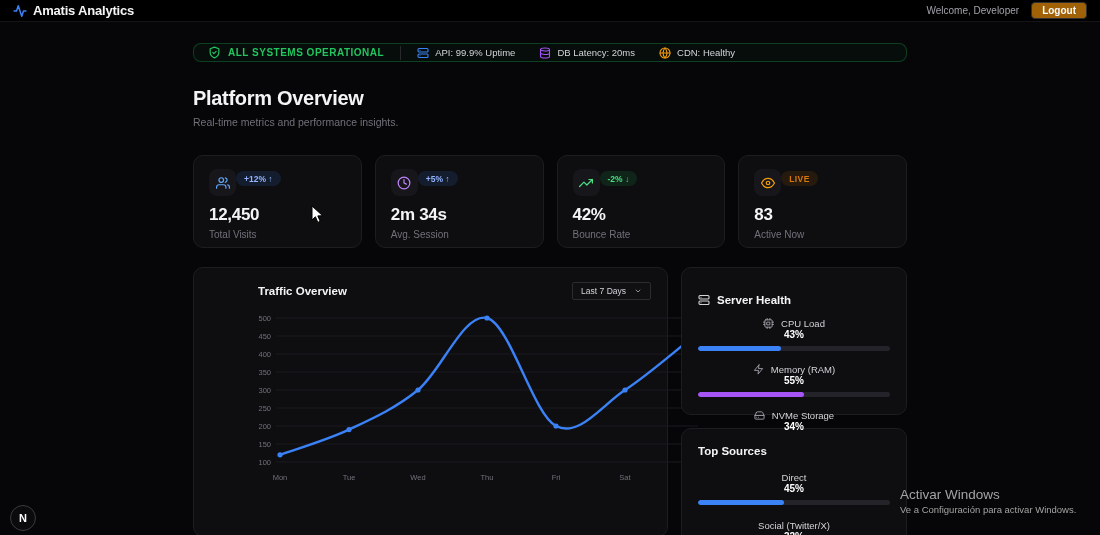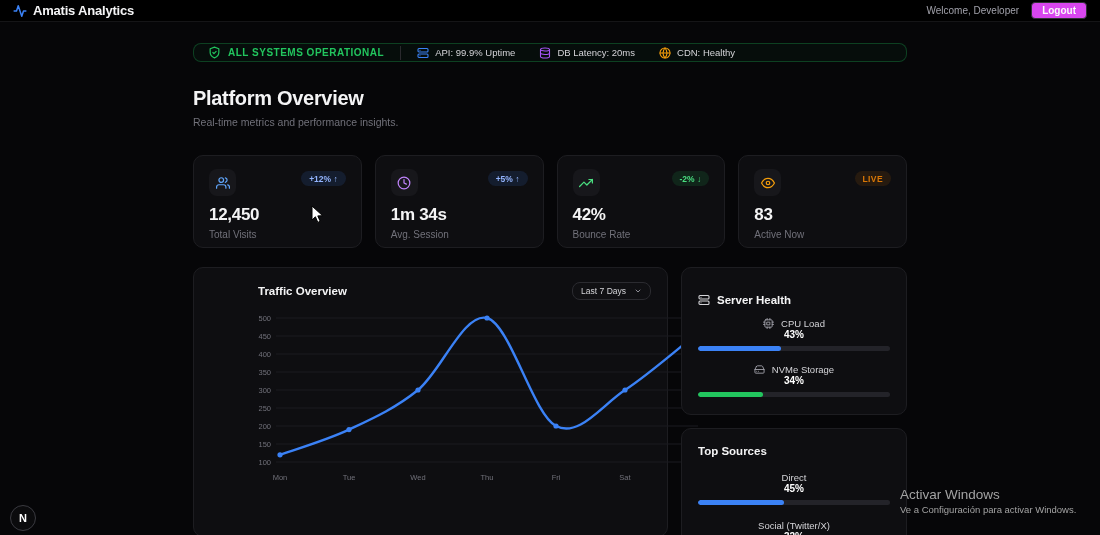--- a/index.html
+++ b/index.html
@@ -15,21 +15,21 @@
     height:22px; background:#000; border-bottom:1px solid #151517;
     display:flex; align-items:center; justify-content:space-between;
     padding:0 13px;
   }
   .brand { display:flex; align-items:center; gap:6px; }
   .brand-name { font-size:13px; font-weight:bold; letter-spacing:-0.2px; }
   .topbar-right { display:flex; align-items:center; gap:12px; }
   .welcome { font-size:10px; color:#a1a1aa; }
   .logout-btn {
     font-size:10px; font-weight:bold; color:#fafafa;
-    background:#d946ef; border:1px solid #303034; border-radius:4px;
+    background:#a16207; border:1px solid #303034; border-radius:4px;
     padding:2px 10px; cursor:pointer; font-family:inherit;
   }
   
   .container { width:714px; margin:0 auto; }
   
   .status-bar {
     margin-top:21px; height:19px;
     border:1px solid rgba(34,197,94,0.28); border-radius:8px;
     background:rgba(34,197,94,0.045);
     display:flex; align-items:center; padding:0 14px; gap:10px;
@@ -41,21 +41,21 @@
     font-size:9.5px; color:#d4d4d8; margin-right:14px; }
   
   .page-title { margin-top:25px; font-size:20px; font-weight:bold; letter-spacing:-0.3px; }
   .page-subtitle { margin-top:6px; font-size:10.5px; color:#71717a; }
   
   .stats-row { margin-top:27px; display:grid; grid-template-columns:repeat(4,1fr); gap:13px; }
   .stat-card {
     background:#0e0e11; border:1px solid #1d1d21; border-radius:10px;
     height:93px; padding:13px 15px;
   }
-  .stat-top { display:flex; align-items:flex-start; justify-content:space-between; }
+  .stat-top { display:flex; align-items:flex-start; justify-content:flex-start; }
   .stat-icon {
     width:27px; height:27px; border-radius:8px; background:#17171b;
     display:flex; align-items:center; justify-content:center;
   }
   .stat-badge {
     font-size:8.5px; font-weight:bold; padding:2.5px 8px; border-radius:9px; margin-top:2px;
   }
   .badge-blue  { color:#93b4fd; background:rgba(59,130,246,0.13); }
   .badge-green { color:#4ade80; background:rgba(34,197,94,0.13); }
   .badge-orange{ color:#d97706; background:rgba(217,119,6,0.12); letter-spacing:0.4px; }
@@ -63,21 +63,21 @@
   .stat-label { margin-top:4px; font-size:10px; color:#71717a; }
   
   .main-grid { margin-top:19px; display:grid; grid-template-columns:475px 226px; gap:13px; }
   .card { background:#0e0e11; border:1px solid #1d1d21; border-radius:10px; }
   .card-head { display:flex; align-items:center; justify-content:space-between; padding:14px 16px 6px 16px; }
   .card-title { font-size:11.5px; font-weight:bold; display:flex; align-items:center; gap:7px; }
   .traffic-card { height:270px;padding-left:48px; }
   .range-select {
     display:flex; align-items:center; gap:8px;
     font-size:8.5px; color:#d4d4d8; background:#101013;
-    border:1px solid #2b2b30; border-radius:8px; padding:3px 8px; cursor:pointer;
+    border:1px solid #2b2b30; border-radius:2px; padding:3px 8px; cursor:pointer;
   }
   .chart-wrap { padding:2px 8px 0 6px; }
   
   .health-card { height:148px; padding:26px 16px; }
   .metric-row { margin-top:13px; }
   .metric-row:first-of-type { margin-top:12px; }
   .metric-line { display:flex; align-items:center; justify-content:space-between;flex-direction:column; }
   .metric-left { display:flex; align-items:center; gap:7px; font-size:9.5px; color:#d4d4d8; }
   .metric-val { font-size:10px; font-weight:bold; color:#fff; }
   .metric-track { margin-top:6px; height:5px; border-radius:3px; background:#232329; overflow:hidden; }
@@ -189,21 +189,21 @@
     <div class="stat-card">
       <div class="stat-top">
         <div class="stat-icon">
           <svg class="ic" width="14" height="14" viewBox="0 0 24 24" fill="none" stroke="#c084fc" stroke-width="2.1" stroke-linecap="round" stroke-linejoin="round">
               <circle cx="12" cy="12" r="10"></circle>
               <polyline points="12 6 12 12 16 14"></polyline>
             </svg>
         </div>
         <span class="stat-badge badge-blue">+5% ↑</span>
       </div>
-      <div class="stat-value">1m 34s</div>
+      <div class="stat-value">2m 34s</div>
       <div class="stat-label">Avg. Session</div>
     </div>
 
     <div class="stat-card">
       <div class="stat-top">
         <div class="stat-icon">
           <svg class="ic" width="14" height="14" viewBox="0 0 24 24" fill="none" stroke="#4ade80" stroke-width="2.1" stroke-linecap="round" stroke-linejoin="round">
               <polyline points="23 6 13.5 15.5 8.5 10.5 1 18"></polyline>
               <polyline points="17 6 23 6 23 12"></polyline>
             </svg>
@@ -326,20 +326,36 @@
               </span>
               <span>CPU Load</span>
             </span>
             <span class="metric-val">43%</span>
           </div>
           <div class="metric-track">
             <div class="metric-fill" style="width: 43%; background: rgb(59, 130, 246);"></div>
           </div>
         </div>
 
+        <div class="metric-row">
+          <div class="metric-line">
+            <span class="metric-left">
+              <span>
+                <svg class="ic" width="11" height="11" viewBox="0 0 24 24" fill="none" stroke="#a1a1aa" stroke-width="2" stroke-linecap="round" stroke-linejoin="round">
+                    <polygon points="13 2 3 14 12 14 11 22 21 10 12 10 13 2"></polygon>
+                  </svg>
+              </span>
+              <span>Memory (RAM)</span>
+            </span>
+            <span class="metric-val">55%</span>
+          </div>
+          <div class="metric-track">
+            <div class="metric-fill" style="width: 55%; background: rgb(168, 85, 247);"></div>
+          </div>
+        </div>
 
         <div class="metric-row">
           <div class="metric-line">
             <span class="metric-left">
               <span>
                 <svg class="ic" width="11" height="11" viewBox="0 0 24 24" fill="none" stroke="#a1a1aa" stroke-width="2" stroke-linecap="round" stroke-linejoin="round">
                     <line x1="22" y1="12" x2="2" y2="12"></line>
                     <path d="M5.45 5.11 2 12v6a2 2 0 0 0 2 2h16a2 2 0 0 0 2-2v-6l-3.45-6.89A2 2 0 0 0 16.76 4H7.24a2 2 0 0 0-1.79 1.11z"></path>
                     <line x1="6" y1="16" x2="6.01" y2="16"></line>
                     <line x1="10" y1="16" x2="10.01" y2="16"></line>

